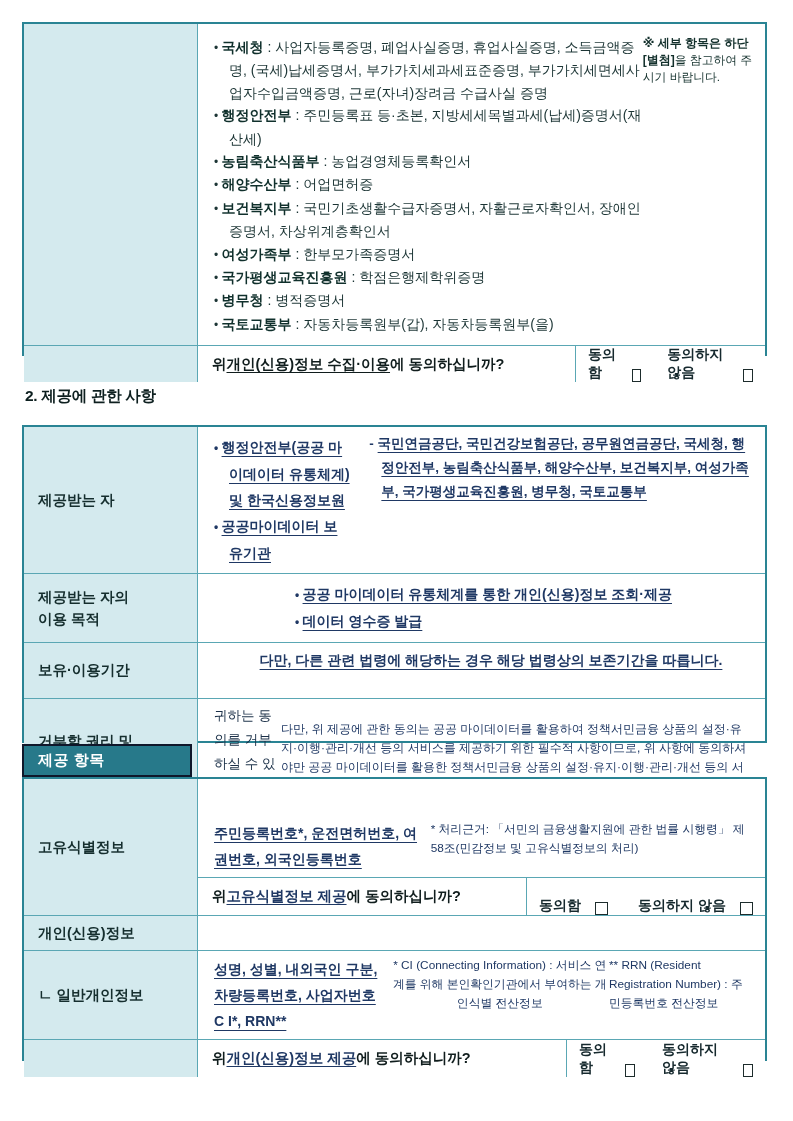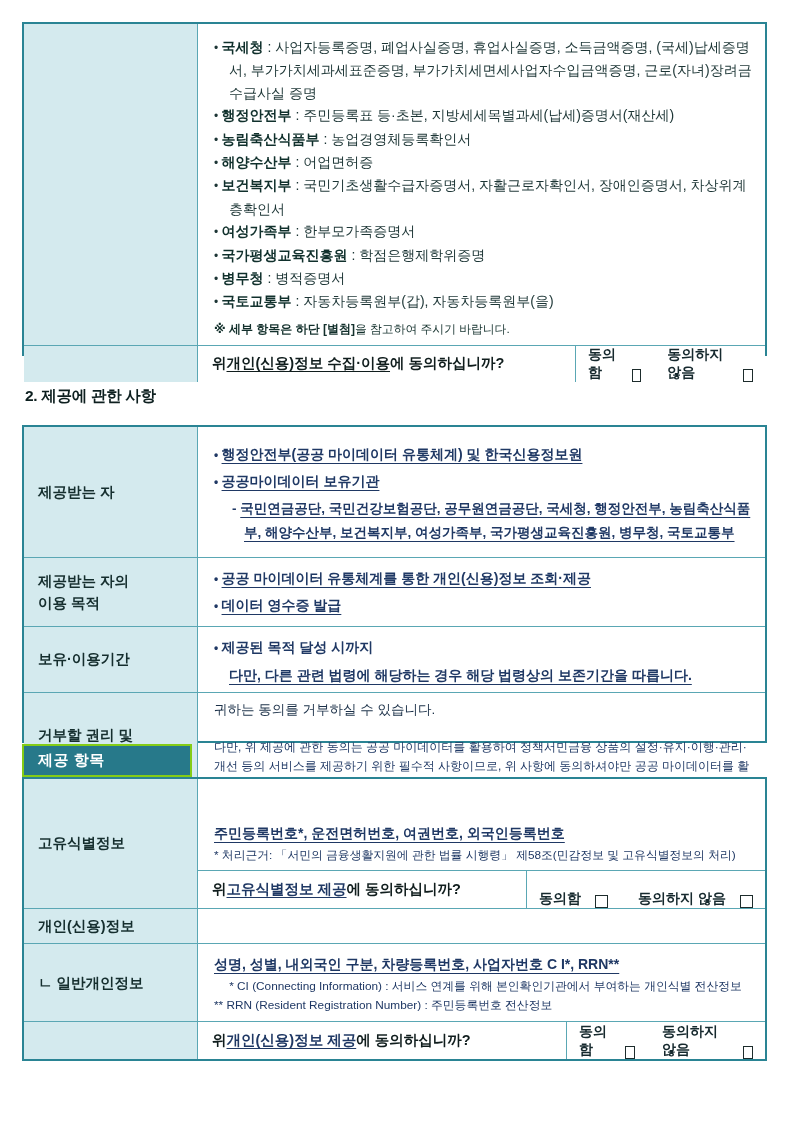--- a/index.html
+++ b/index.html
@@ -11,21 +11,21 @@
     position:absolute;left:22px;width:745px;
     border:2px solid #2a8494;display:flex;flex-direction:column;background:#fff;box-sizing:border-box;
   }
   .row{display:flex;border-top:1px solid #5aa7b4;box-sizing:border-box;}
   .row.first{border-top:none;}
   .lbl{
     flex:0 0 174px;background:#d4eaee;border-right:1px solid #5aa7b4;box-sizing:border-box;
     display:flex;flex-direction:column;justify-content:center;padding:6px 14px;
     font-weight:bold;font-size:14.5px;color:#152e2e;line-height:1.55;
   }
-  .content{flex:1;padding:5px 12px 5px 16px;box-sizing:border-box;display:flex;flex-direction:column;justify-content:center;}
+  .content{flex:1;padding:5px 12px 5px 16px;box-sizing:border-box;display:flex;justify-content:center;}
   ul.blist{list-style:none;margin:4px 0;padding:0;}
   ul.blist li{
     padding-left:15px;text-indent:-15px;font-size:14px;line-height:22.4px;color:#1c3535;
   }
   ul.blist li::before{content:"• ";font-size:12px;}
   ul.blist li b{font-weight:bold;color:#10302c;}
   .annot{font-size:13px;margin:3px 0 2px 0;color:#13302c;}
   .annot b{font-size:12px;}
   .annot .small{font-size:11.8px;font-weight:normal;}
   .qcell{
@@ -54,21 +54,21 @@
   ul.nlist li::before{content:"• ";font-size:12px;text-decoration:none;}
   ul.nlist li .u{text-decoration:underline;text-underline-offset:3.5px;}
   .subdash{
     padding-left:30px;text-indent:-12px;font-size:13.5px;font-weight:bold;color:#1f3864;line-height:24px;
   }
   .subdash .u{text-decoration:underline;text-underline-offset:3.5px;}
   .plain1{font-size:13.5px;color:#1b3048;line-height:24px;}
   .plain2{font-size:12px;color:#1f3864;line-height:19px;margin-top:16px;}
   .hdr-tab{
     position:absolute;left:22px;top:744px;width:170px;height:33px;background:#27798a;
-    border:2px solid #84cc16;box-sizing:border-box;display:flex;align-items:center;padding:0 14px;
+    border:2px solid #0f172a;box-sizing:border-box;display:flex;align-items:center;padding:0 14px;
     color:#ffffff;font-weight:bold;font-size:15px;letter-spacing:0.5px;
   }
   .rightcol{flex:1;display:flex;flex-direction:column;box-sizing:border-box;margin-top:36px;}
   .subrow{display:flex;border-top:1px solid #5aa7b4;box-sizing:border-box;}
   .smallnote{font-size:11.8px;color:#1f3864;line-height:19px;}
 </style>
 </head>
 <body>
 
 <div class="doc">
@@ -131,23 +131,20 @@
       <div class="content">
         <ul class="nlist">
           <li><span class="u">공공 마이데이터 유통체계를 통한 개인(신용)정보 조회·제공</span></li>
           <li><span class="u">데이터 영수증 발급</span></li>
         </ul>
       </div>
     </div>
     <div class="row" style="flex:0 0 56px;">
       <div class="lbl">보유·이용기간</div>
       <div class="content">
-        <ul class="nlist">
-          <li><span>제공된 목적 달성 시까지</span></li>
-        </ul>
         <div class="subdash" style="padding-left:15px;text-indent:0;font-size:14px;"><span class="u">다만, 다른 관련 법령에 해당하는 경우 해당 법령상의 보존기간을 따릅니다.</span></div>
       </div>
     </div>
     <div class="row" style="flex:1;">
       <div class="lbl">
         <span>거부할 권리 및</span>
         <span>거부할 경우의 불이익</span>
       </div>
       <div class="content">
         <div class="plain1">귀하는 동의를 거부하실 수 있습니다.</div>

